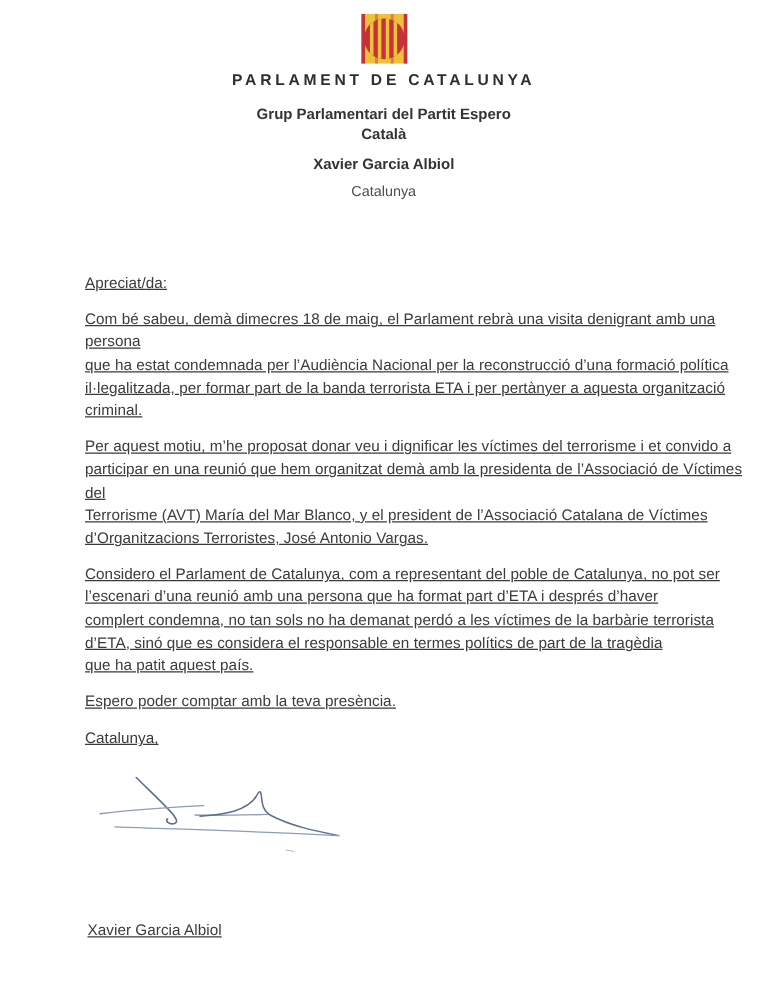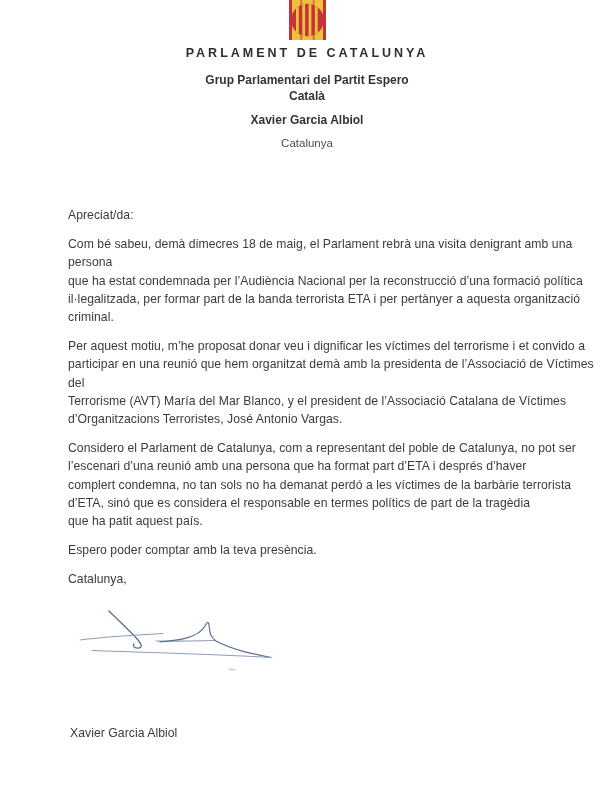--- a/index.html
+++ b/index.html
@@ -15,21 +15,21 @@
   .page {
     position: relative;
     width: 614px;
     height: 789px;
     background: #ffffff;
   }
 
   
   .letterhead {
     text-align: center;
-    padding-top: 0;
+    padding-top: 11px;
   }
   .logo-wrap { line-height: 0; }
   .logo { width: 37px; height: 40px; }
   .institution {
     margin-top: 6px;
     font-size: 12.5px;
     font-weight: bold;
     letter-spacing: 3px;
     color: #2e2e2e;
   }
@@ -52,20 +52,21 @@
     font-size: 11.5px;
     color: #4d4d4d;
   }
 
   
   .letter-body {
     margin: 57px 20px 0 68px;
     font-size: 12.2px;
     line-height: 18.2px;
     letter-spacing: 0.05px;
+    text-decoration: underline;
   }
   .letter-body p {
     margin: 0 0 11px 0;
     white-space: pre-line;
   }
   .closing {
     margin-top: 22px;
     margin-left: 3px;
   }
 

